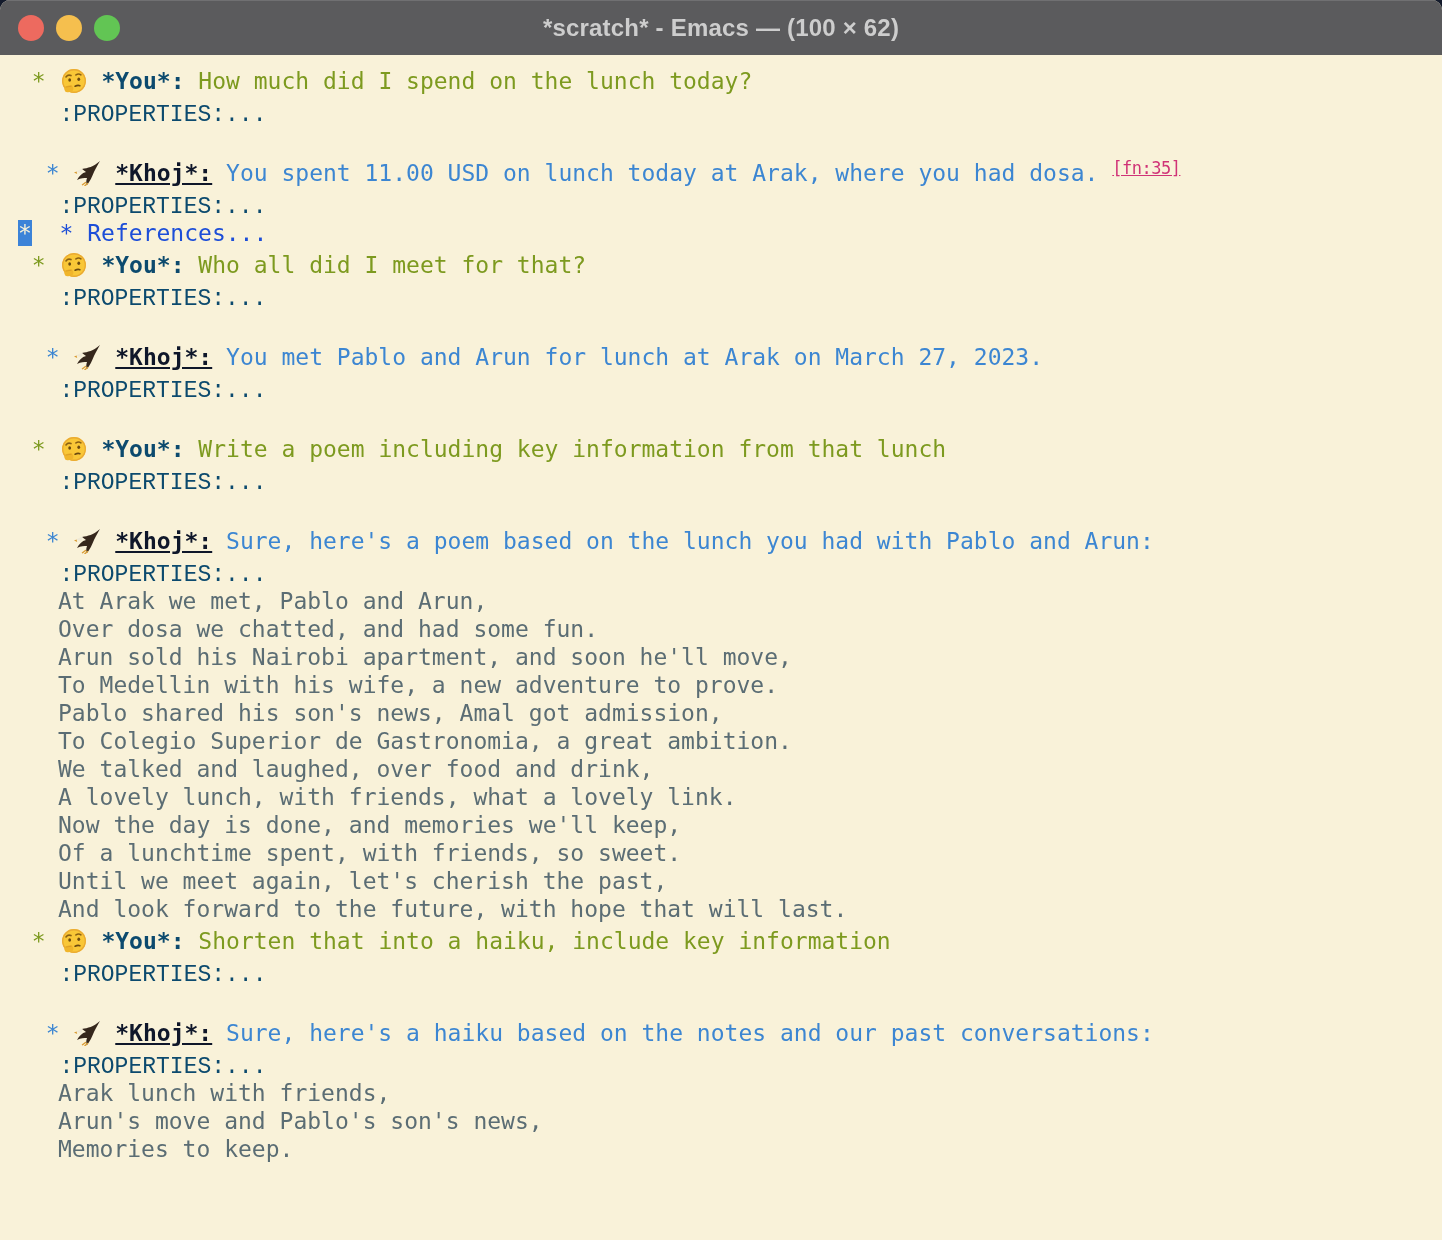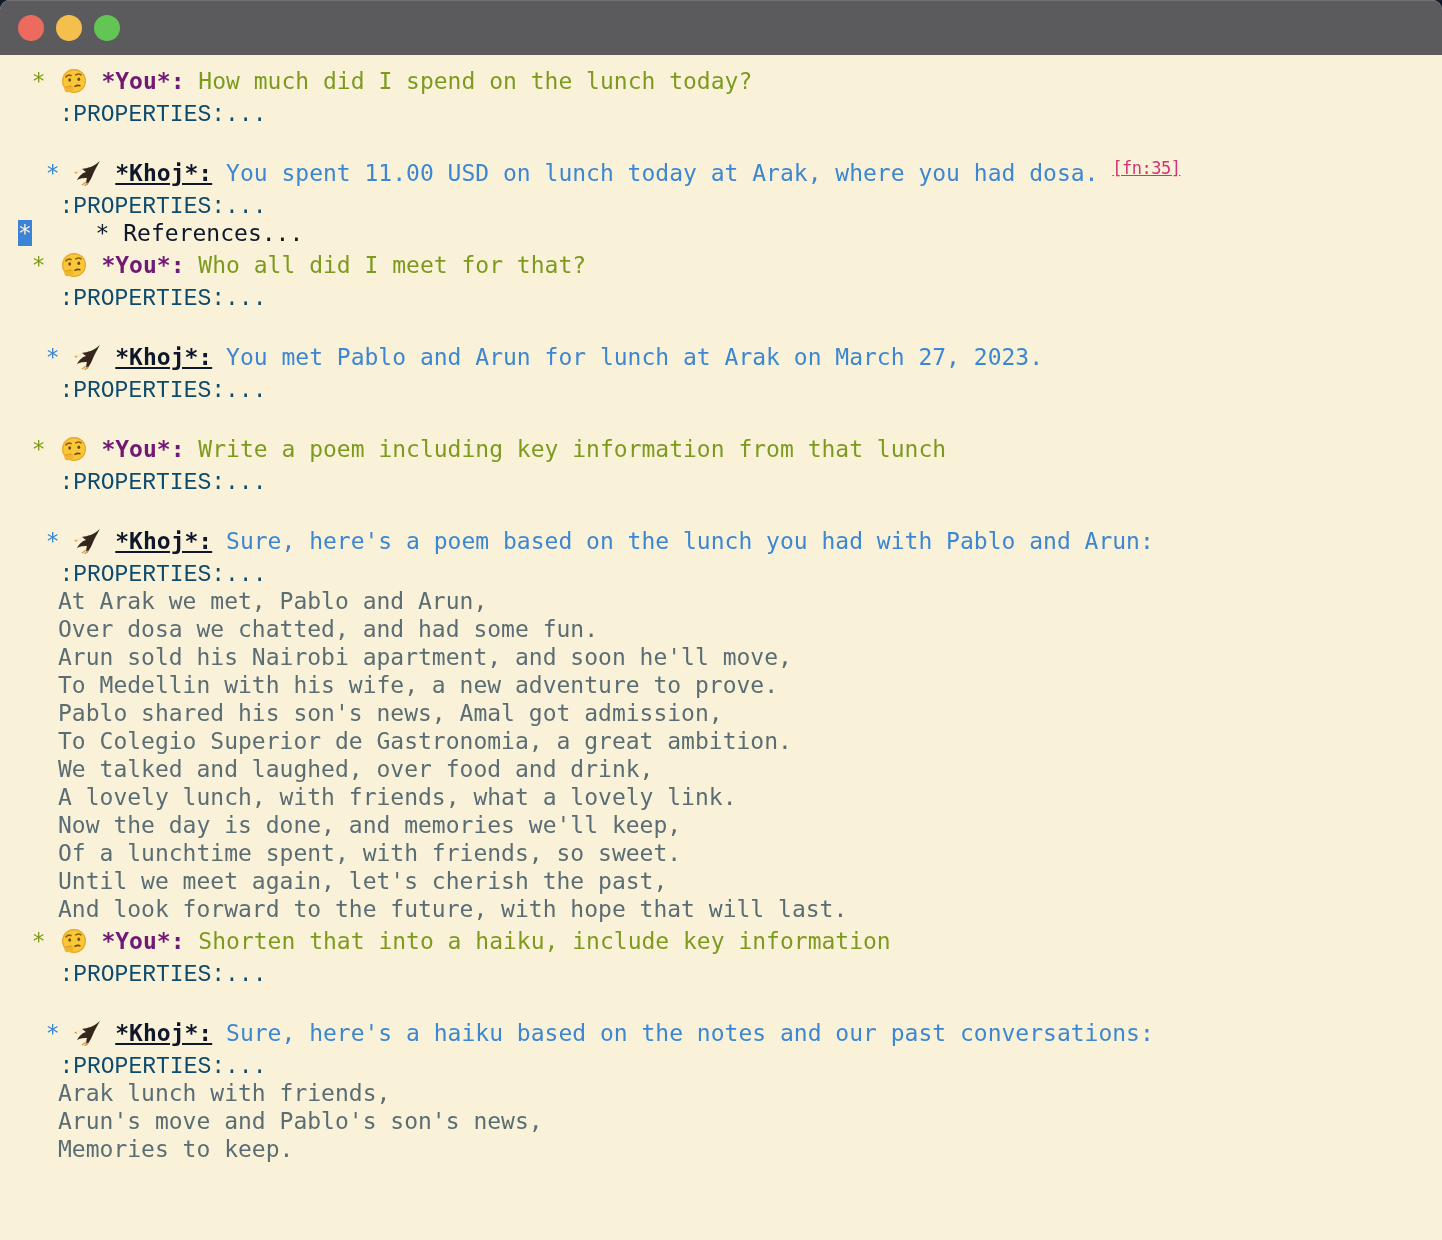--- a/index.html
+++ b/index.html
@@ -22,44 +22,45 @@
   .buffer {
     flex:1 1 auto; background:#f9f2d9; padding:8px 0 0 18px;
     font-family:"DejaVu Sans Mono", monospace; font-size:23px; white-space:pre;
   }
   .line { height:28px; line-height:28px; }
   .line.doc-title { height:30px; line-height:30px; }
   .line.heading { height:36px; line-height:36px; }
   .line.blank { height:28px; }
   .sg-orange  { color:#c9502c; }
   .sg-green   { color:#7d9a1f; }
-  .sg-green-b { color:#701a75; font-weight:bold;margin-top:12px; }
+  .sg-green-b { color:#0c4a6e; font-weight:bold;margin-top:12px; }
   .sg-blue    { color:#3c86d2; }
   .sg-blue-b  { color:#0f172a; font-weight:bold;text-decoration:underline; }
   .sg-gray    { color:#0c4a6e;font-family:Liberation Mono, monospace; }
-  .sg-yellow  { color:#0f172a;margin-left:36px; }
+  .sg-yellow  { color:#1d4ed8; }
   .sg-text    { color:#5b6d74;margin-left:40px; }
   .sg-plain   { color:#5b6d74; }
   .sg-cursor  { background:#3c83d8; color:#f9f2d9; }
   .sg-fn {
     color:#d03377; font-size:17px; text-decoration:underline;
     position:relative; top:-7px; letter-spacing:-0.5px; cursor:pointer;margin-top:8px;
   }
   .icon-emoji { display:inline-block; width:28px; height:26px; vertical-align:-5px; }
 </style>
 </head>
 <body>
 
 <div class="window">
   <div class="titlebar">
     <div class="traffic">
         <button class="light" style="background: rgb(237, 106, 95);"></button>
         <button class="light" style="background: rgb(245, 191, 78);"></button>
         <button class="light" style="background: rgb(98, 197, 84);"></button>
       </div>
+    <span class="titletext">*scratch* - Emacs  —  (100 × 62)</span>
   </div>
   <div class="buffer"><div class="line heading"><span class="sg-plain"> </span><span class="sg-green">* </span><svg class="icon-emoji" viewBox="0 0 24 24" aria-hidden="true">
     <circle cx="12" cy="12" r="11" fill="#f9c737"></circle>
     <circle cx="12" cy="12" r="10.4" fill="none" stroke="#eaaa33" stroke-width="1.2"></circle>
     <path d="M4.6 8.2 q2 -2.6 4.6 -1.2" stroke="#8a6014" stroke-width="1.5" fill="none" stroke-linecap="round"></path>
     <path d="M13.8 6.4 q2.4 -1.6 4.6 -0.1" stroke="#8a6014" stroke-width="1.5" fill="none" stroke-linecap="round"></path>
     <ellipse cx="8" cy="11" rx="1.3" ry="1.6" fill="#6b4a10"></ellipse>
     <ellipse cx="16.4" cy="10.4" rx="1.3" ry="1.6" fill="#6b4a10"></ellipse>
     <path d="M13 16.8 q2.6 -1.2 4.4 -0.4" stroke="#6b4a10" stroke-width="1.5" fill="none" stroke-linecap="round"></path>
     <rect x="3" y="16.2" width="8.4" height="6" rx="3" fill="#f0b52b" transform="rotate(-14 7 19)"></rect>

